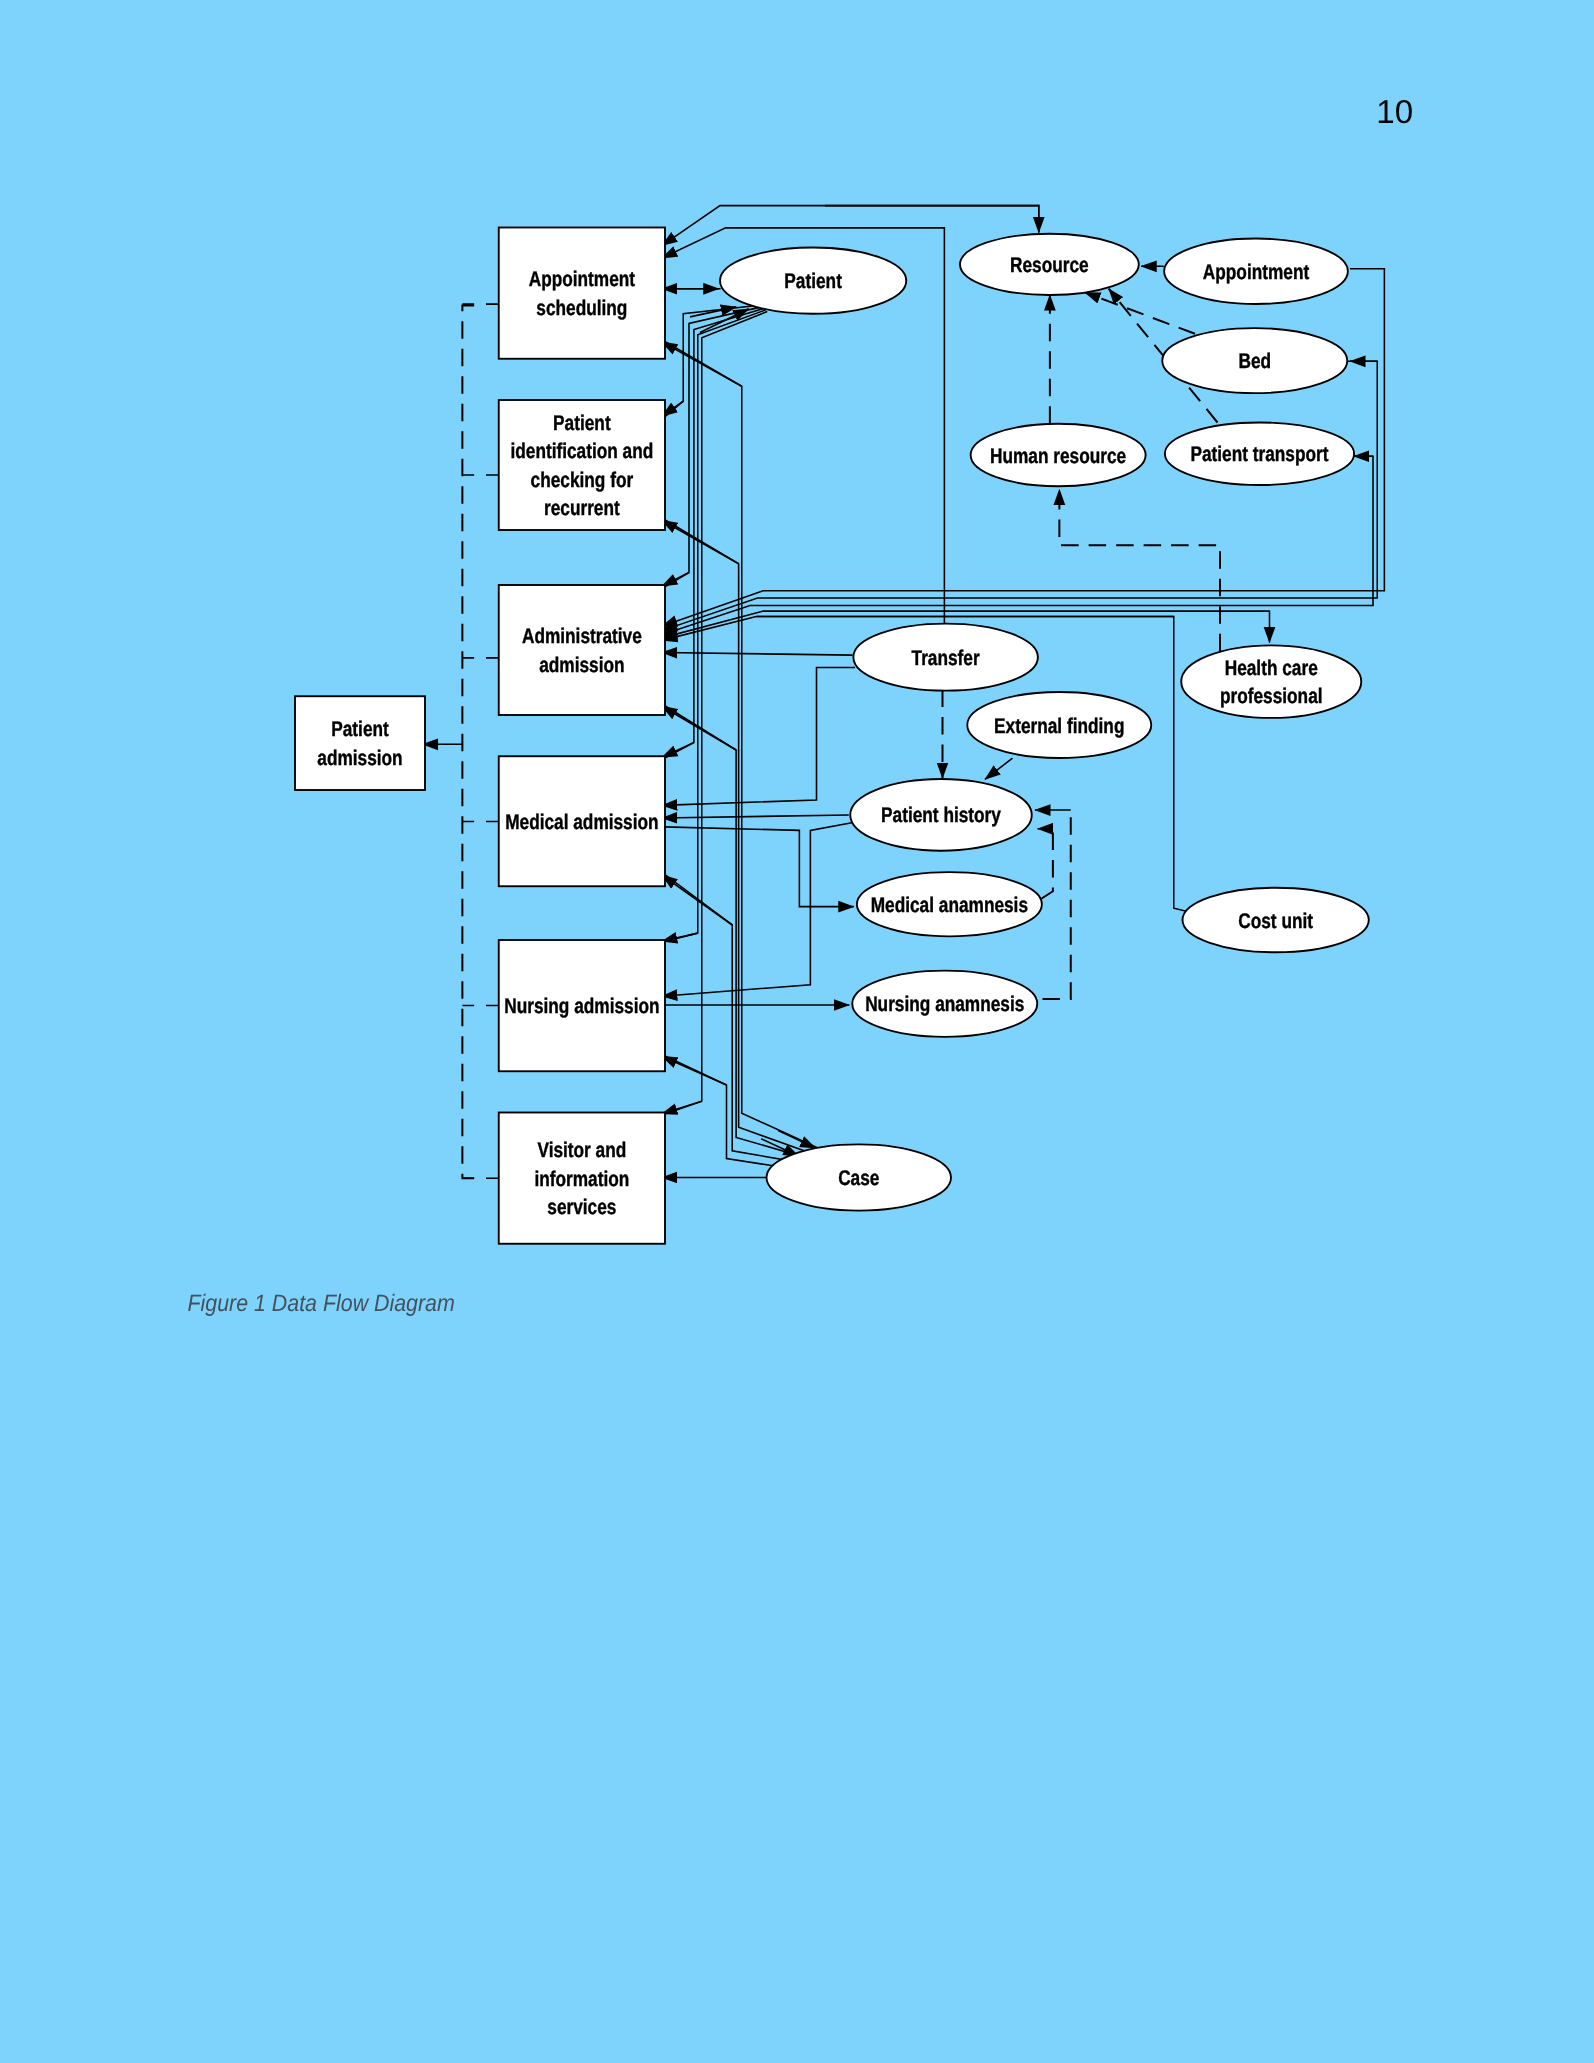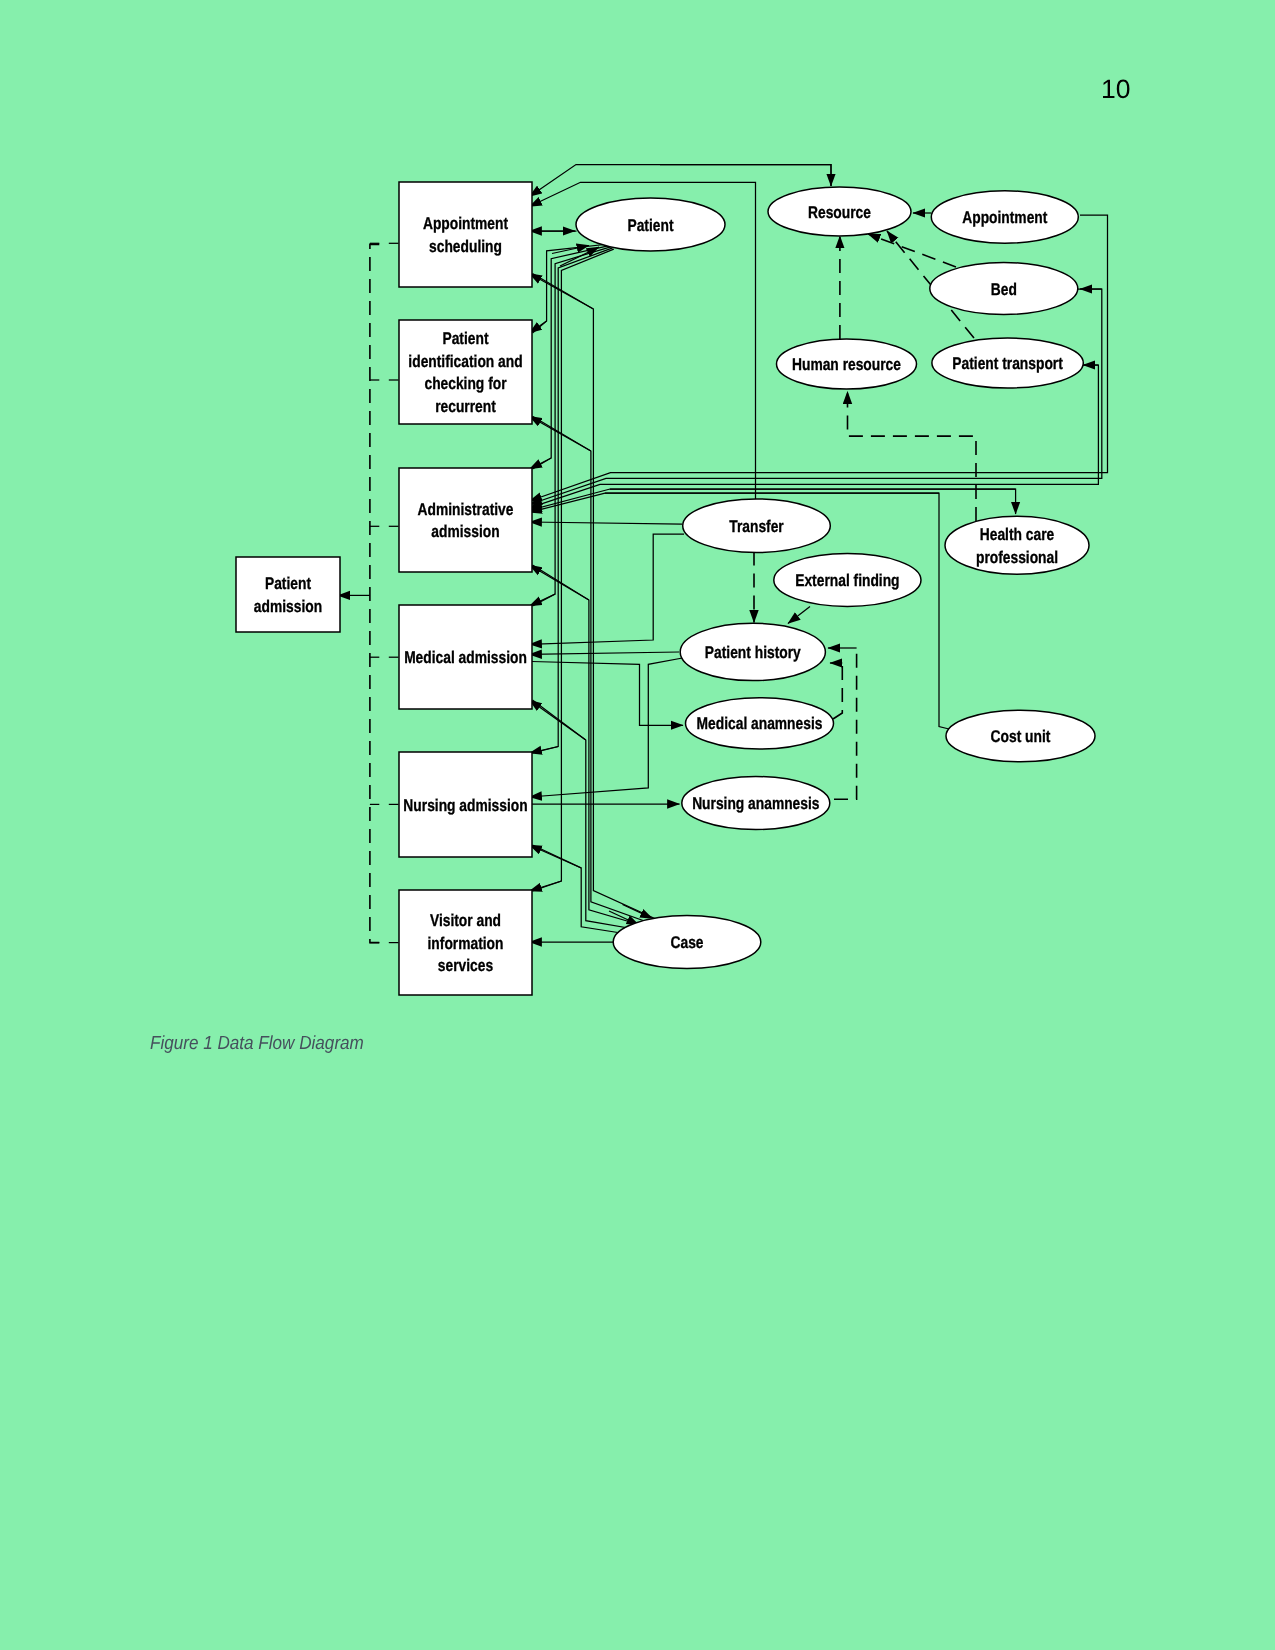--- a/index.html
+++ b/index.html
@@ -1,17 +1,17 @@
 <!DOCTYPE html>
 <html><head>
 <meta charset="utf-8">
 <style>
   html,body{margin:0;padding:0;background:#fff;}
   body{width:1275px;height:1650px;-webkit-font-smoothing:antialiased;text-rendering:geometricPrecision;font-family:"Liberation Sans",sans-serif;position:relative;overflow:hidden;}
-  #page{position:absolute;left:0;top:0;width:1275px;height:1650px;background:#86efac;}
+  #page{position:absolute;left:0;top:0;width:1275px;height:1650px;background:#7dd3fc;}
   #pagenum{position:absolute;left:1101px;top:74px;opacity:0.99;font-size:26.5px;color:#000;font-family:"Liberation Sans",sans-serif;}
   #caption{position:absolute;left:150px;top:1033px;opacity:0.99;font-style:italic;font-size:19px;color:#454f5c;transform-origin:0 0;transform:scaleX(0.90);white-space:nowrap;}
   #fig{position:absolute;left:0;top:0;filter:grayscale(1);}
   .box{fill:#fff;stroke:#000;stroke-width:1.5;}
   .ell{fill:#fff;stroke:#000;stroke-width:1.5;}
   .nl{font-family:"Liberation Sans",sans-serif;font-weight:bold;font-size:17px;fill:#000;stroke:#000;stroke-width:0.32;paint-order:stroke fill;text-anchor:middle;}
   .nl tspan{}
   .ln{fill:none;stroke:#000;stroke-width:1.25;}
   .lnd{fill:none;stroke:#000;stroke-width:1.6;stroke-dasharray:14 8;}
 </style>

